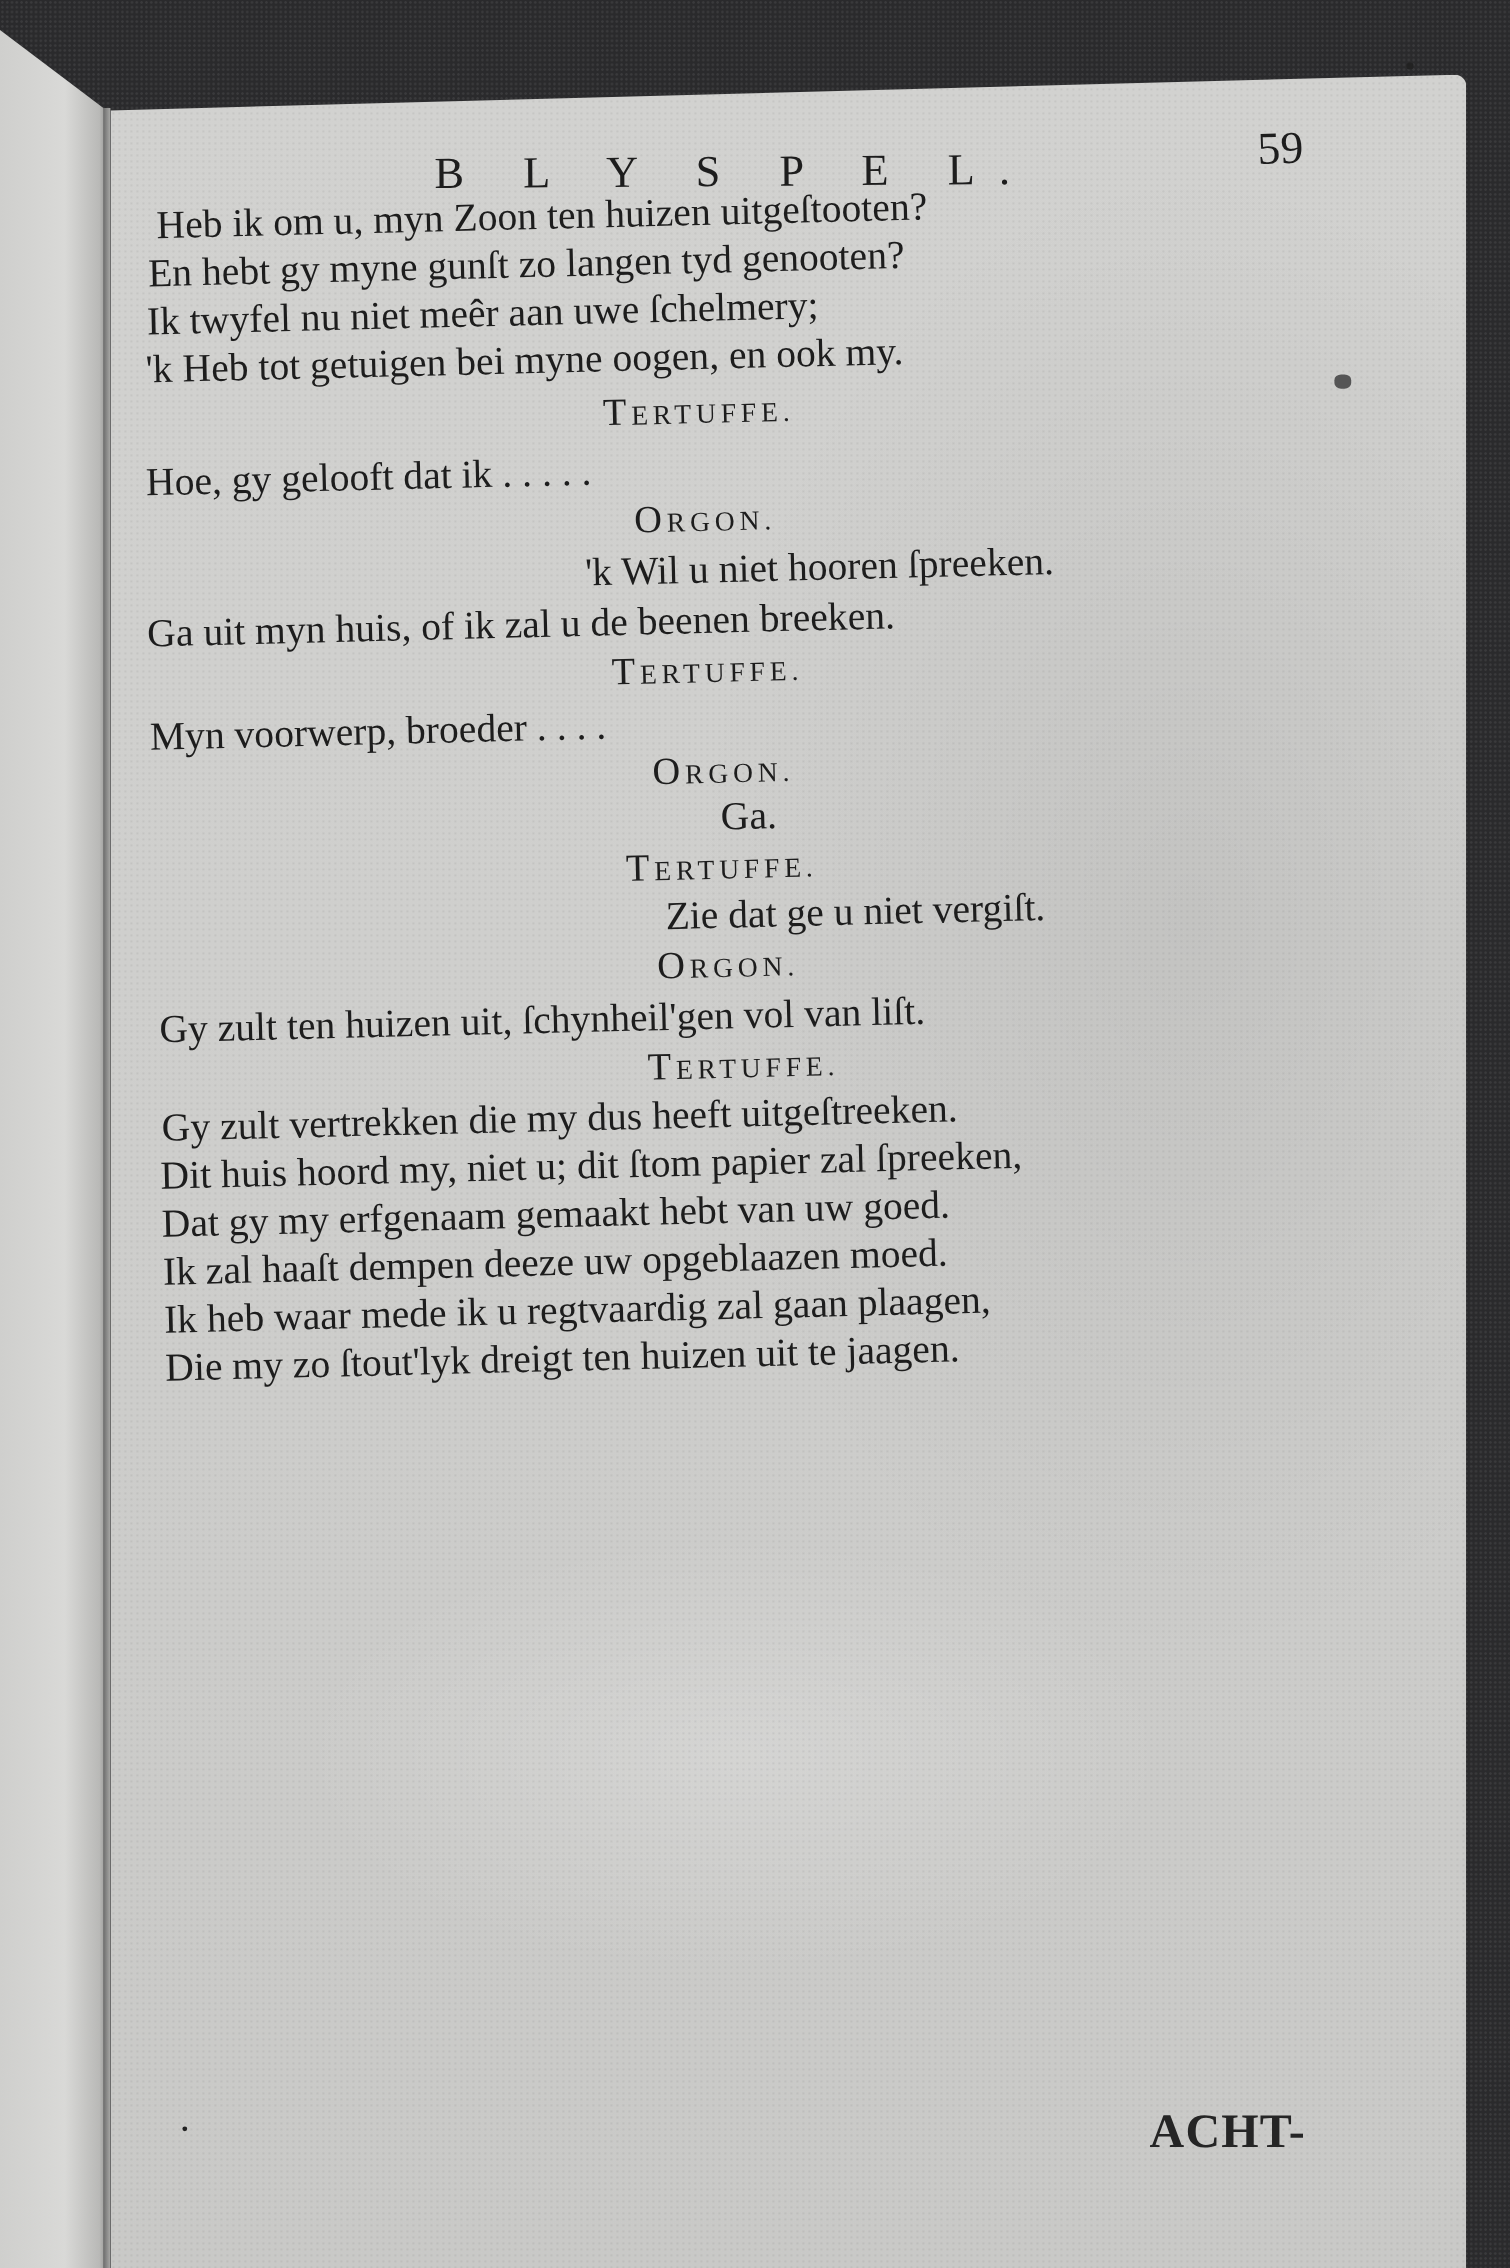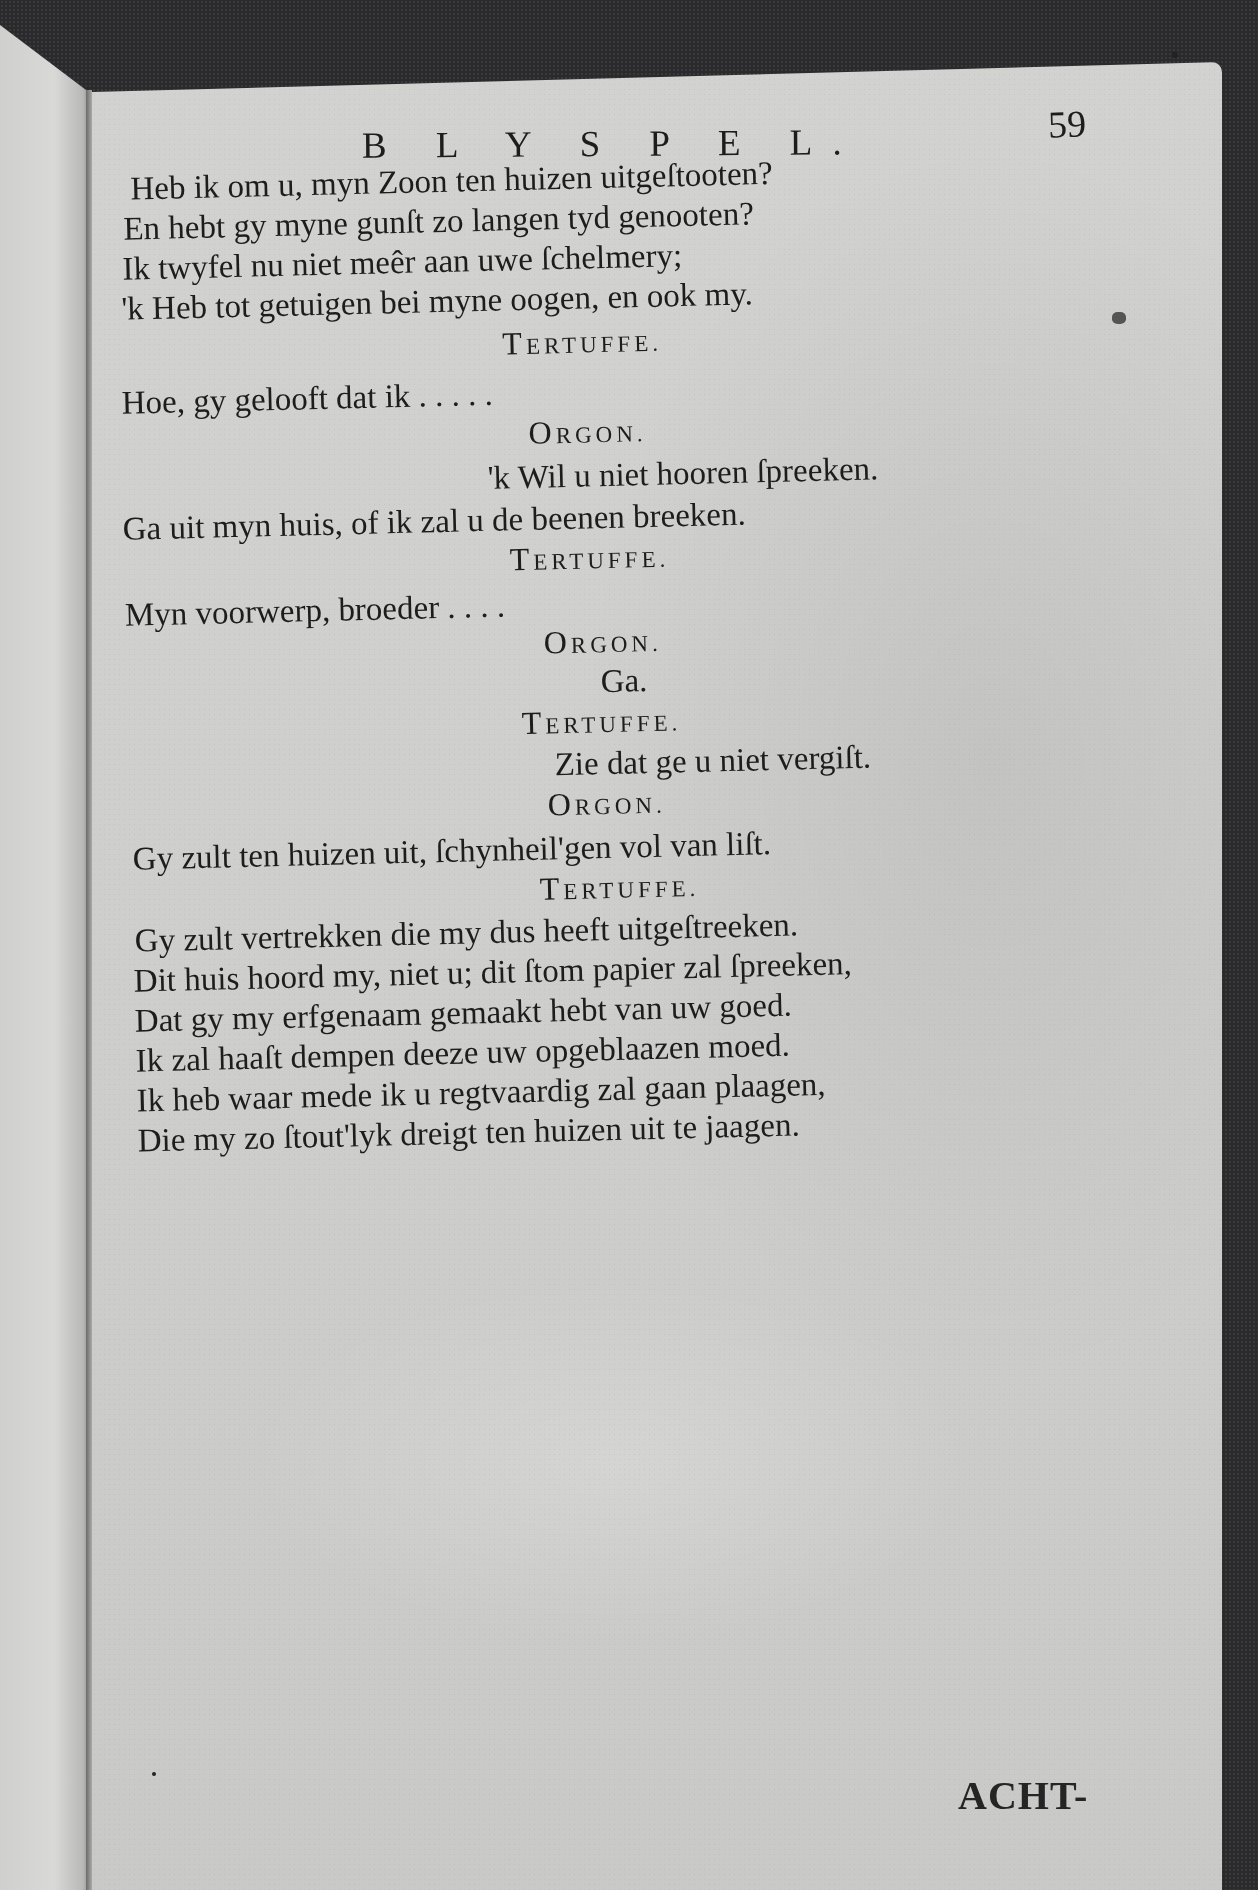--- a/index.html
+++ b/index.html
@@ -52,21 +52,21 @@
   .line {
     position: absolute; white-space: nowrap; font-size: 33px; line-height: 38px;
   }
   .speaker {
     position: absolute; white-space: nowrap; font-size: 23px; letter-spacing: 4px;
     font-variant: small-caps; line-height: 30px;
   }
   .speaker .cap { font-size: 32px; }
   .catchword {
     position: absolute; left: 958px; top: 1752px; font-size: 40px;
-    letter-spacing: 1px; font-weight: bold; color: #252525; margin-top: 20px;
+    letter-spacing: 1px; font-weight: bold; color: #252525;
   }
   .speck { position: absolute; background: #222; border-radius: 50%; }
 </style>
 </head>
 <body>
 
 <div class="left-page"></div>
 <div class="gutter"></div>
 
 <div class="page"></div>

